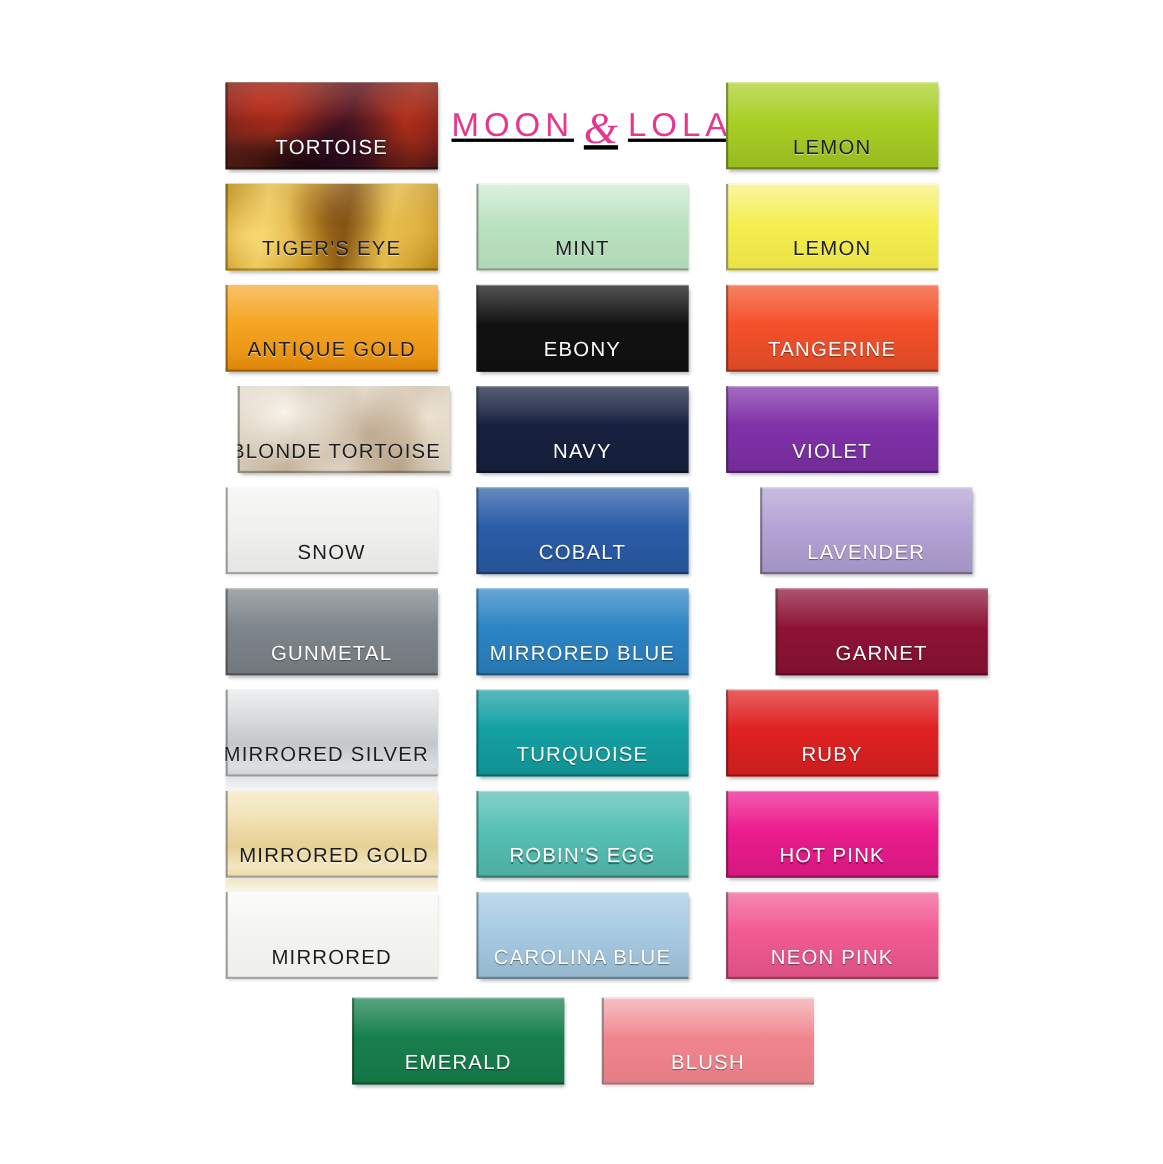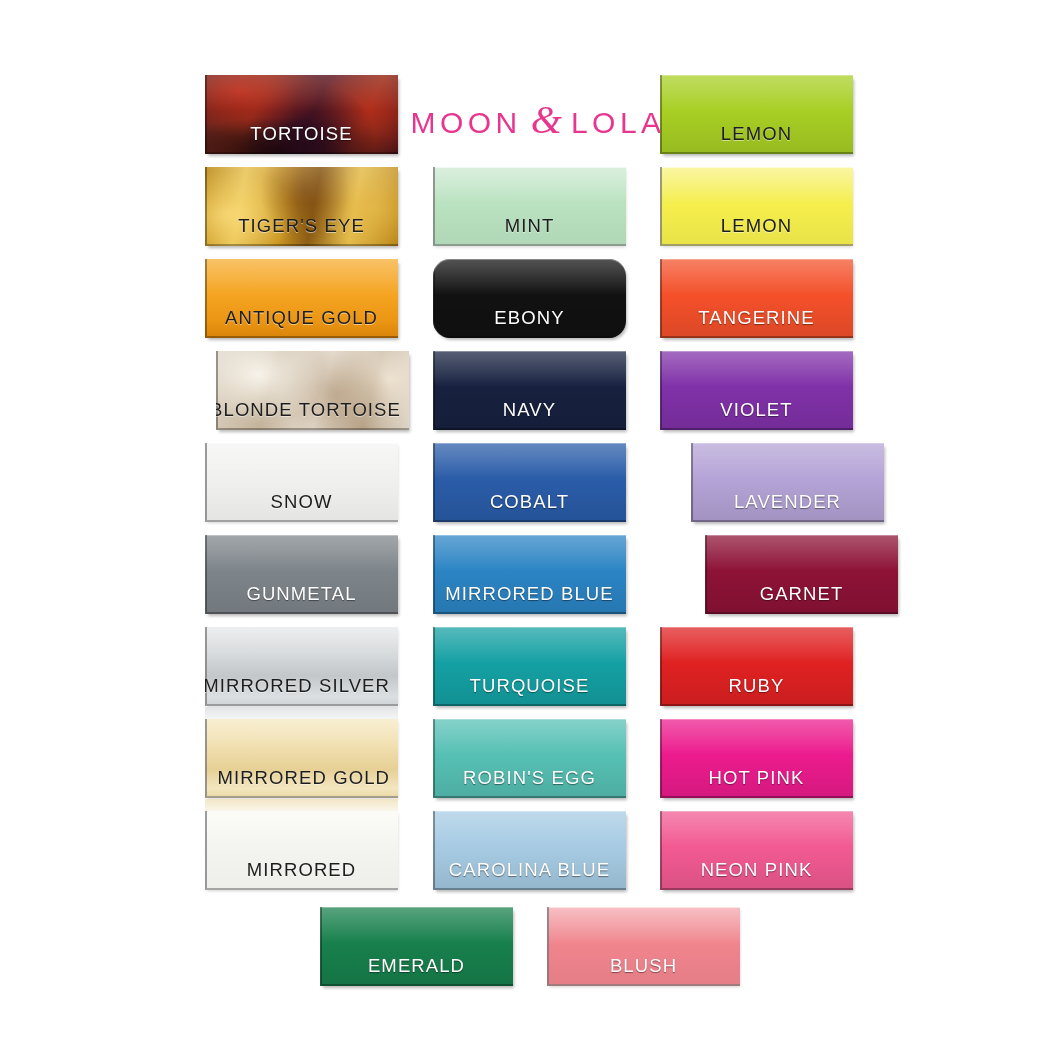--- a/index.html
+++ b/index.html
@@ -22,24 +22,25 @@
   }
 
   
   .logo {
     position: absolute;
     left: 413px;
     top: 92px;
     width: 250px;
     height: 46px;
     display: flex;
-    align-items: flex-end;
+    align-items: center;
     justify-content: center;
     white-space: nowrap;
     user-select: none;
+    text-decoration: underline;
   }
   .logo-word {
     font-family: "Liberation Sans", sans-serif;
     font-size: 30px;
     font-weight: 400;
     letter-spacing: 4.5px;
     color: #e8368f;
     line-height: 1;
   }
   .logo-amp {
@@ -203,21 +204,21 @@
         <div class="gloss"></div>
         <div class="bevel"></div>
         <div class="label on-light center">MIRRORED</div>
       </div>
       <div class="swatch light" style="left: 433px; top: 167px; background: rgb(185, 226, 192);">
         <div class="tex" style="background: linear-gradient(rgba(255, 255, 255, 0.38), rgba(255, 255, 255, 0) 48%, rgba(0, 0, 0, 0.05) 100%);"></div>
         <div class="gloss"></div>
         <div class="bevel"></div>
         <div class="label on-light center">MINT</div>
       </div>
-      <div class="swatch" style="left: 433px; top: 259px; background: rgb(17, 17, 17); border-radius: 17px;">
+      <div class="swatch" style="left: 433px; top: 259px; background: rgb(17, 17, 17);">
         <div class="tex" style="background: linear-gradient(rgba(255, 255, 255, 0.14), rgba(255, 255, 255, 0) 46%, rgba(0, 0, 0, 0.1) 100%);"></div>
         <div class="gloss"></div>
         <div class="bevel"></div>
         <div class="label on-dark center">EBONY</div>
       </div>
       <div class="swatch" style="left: 433px; top: 351px; background: rgb(23, 33, 63);">
         <div class="tex" style="background: linear-gradient(rgba(255, 255, 255, 0.14), rgba(255, 255, 255, 0) 46%, rgba(0, 0, 0, 0.1) 100%);"></div>
         <div class="gloss"></div>
         <div class="bevel"></div>
         <div class="label on-dark center">NAVY</div>

